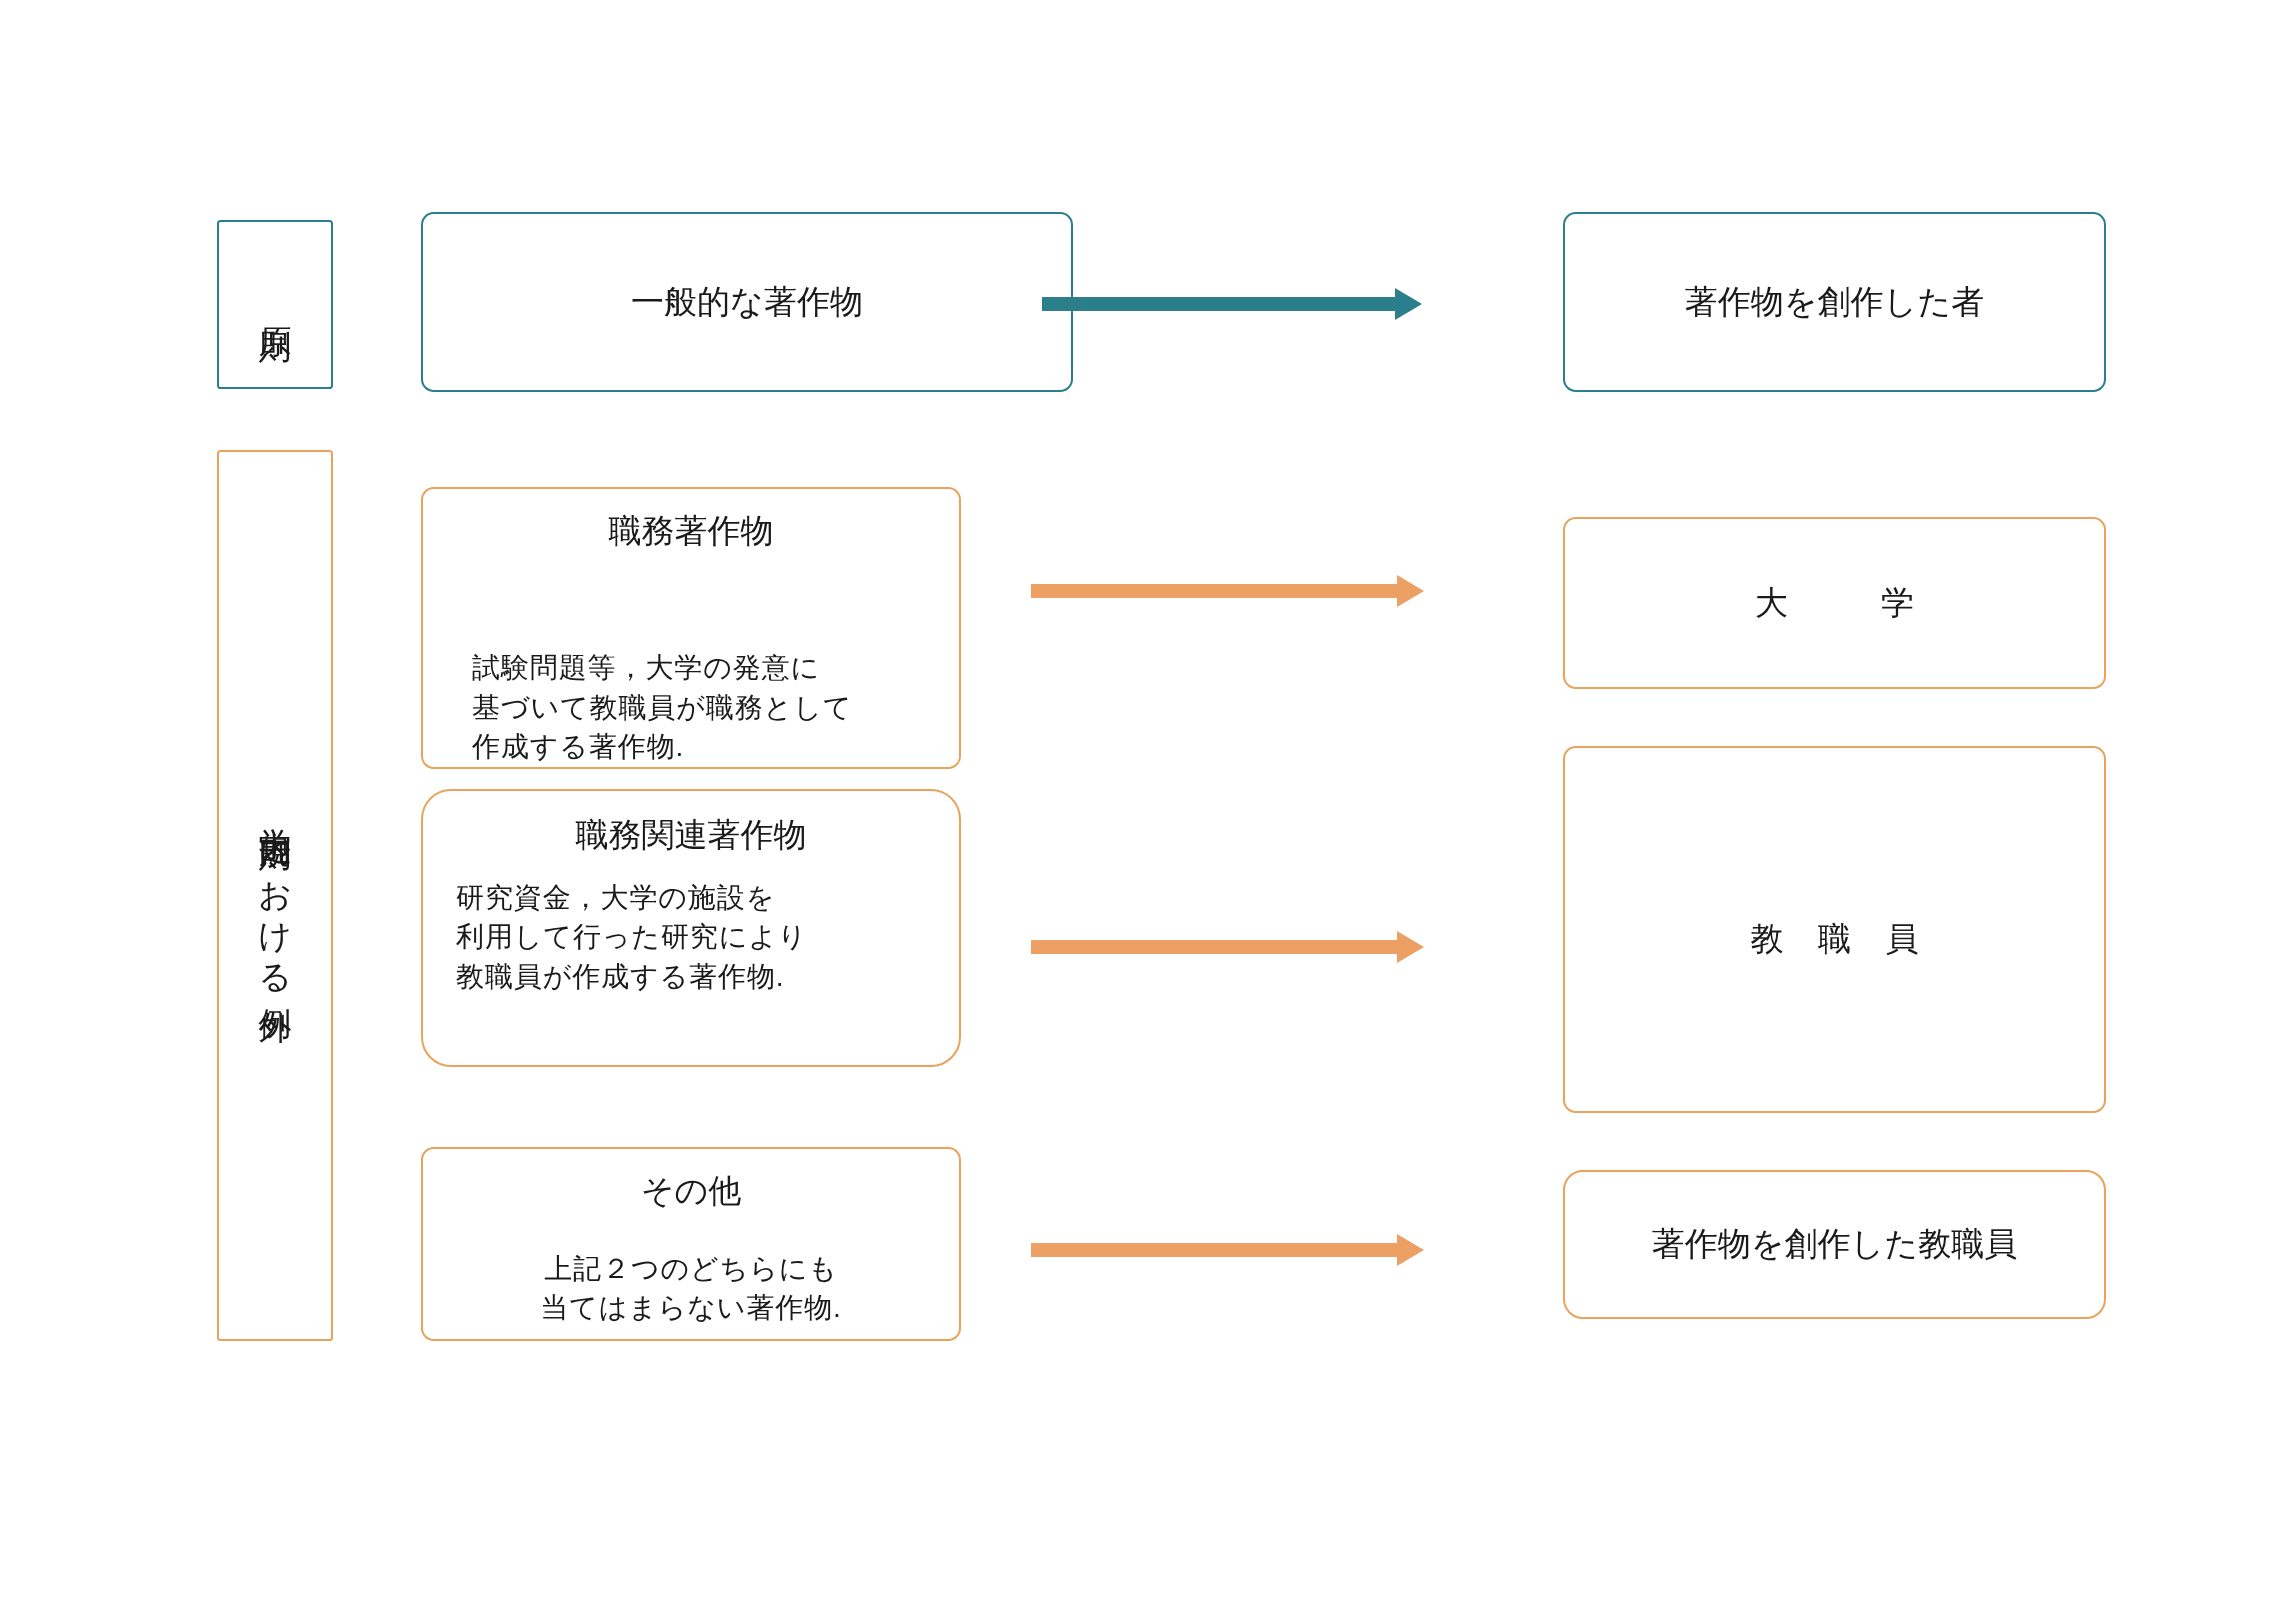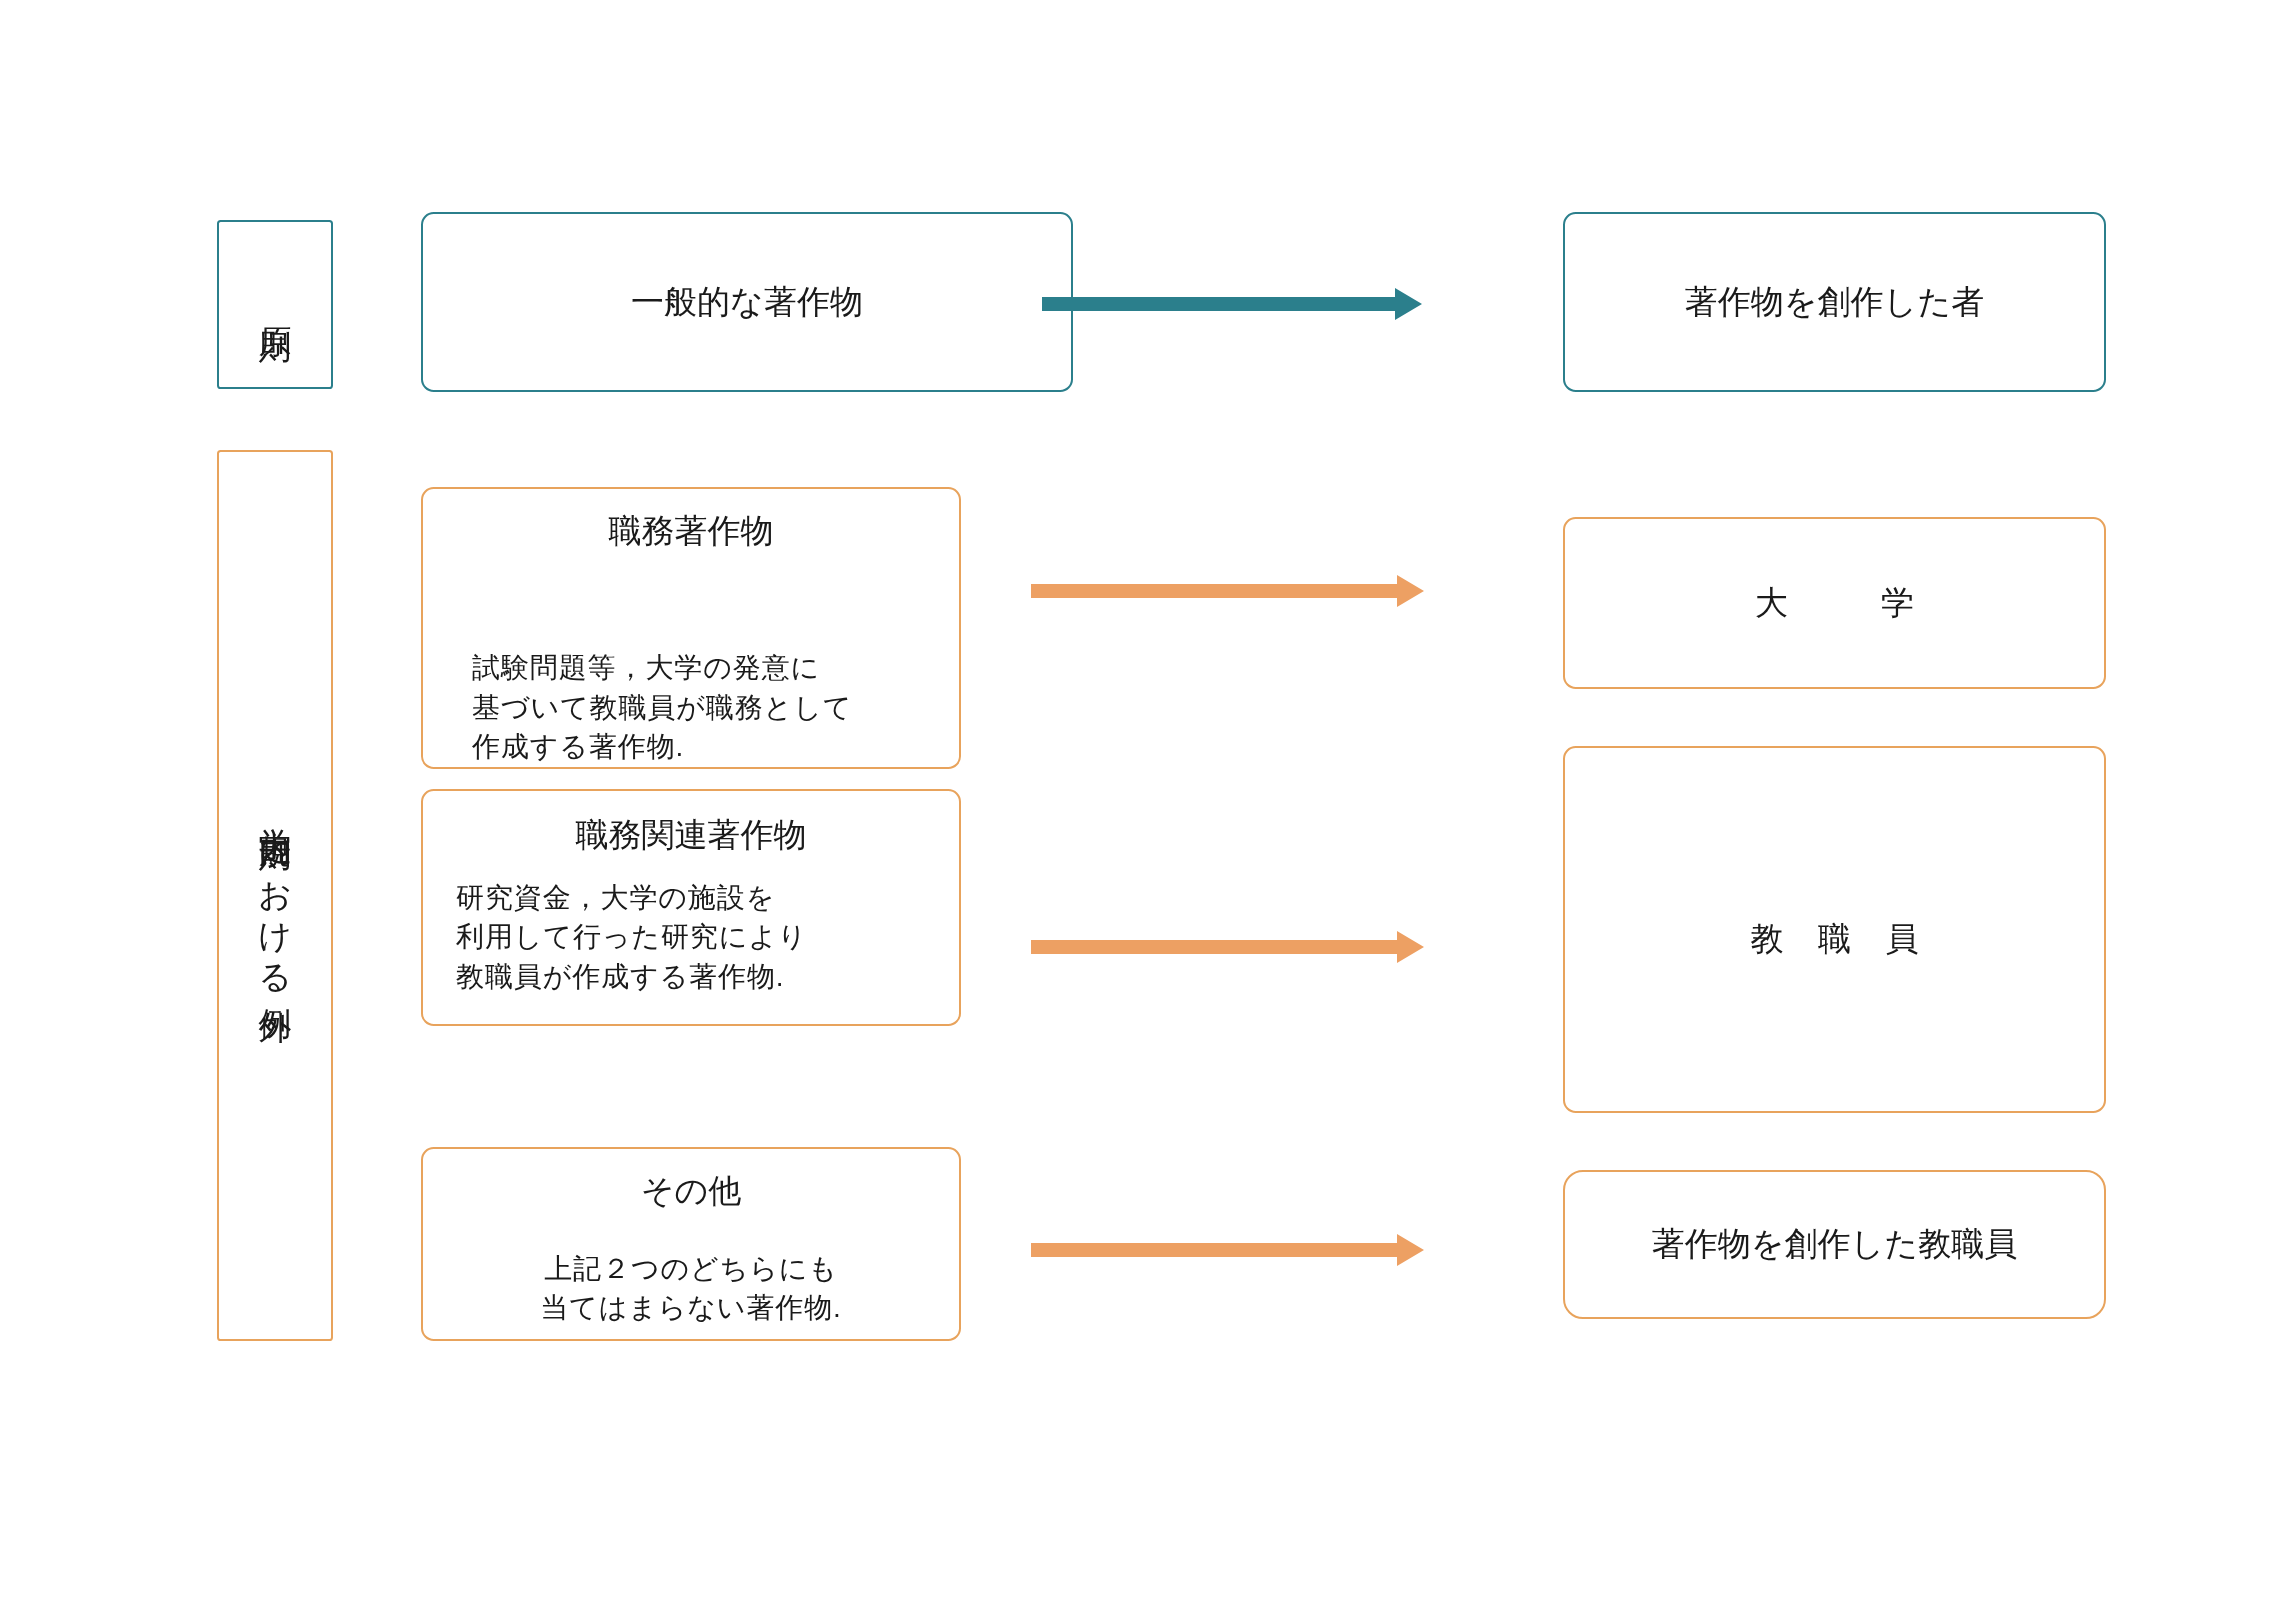--- a/index.html
+++ b/index.html
@@ -148,21 +148,21 @@
 
   <div class="arrow orange" style="left:1031px; top:579px; width:393px;">
     <div class="shaft"></div>
     <div class="head"></div>
   </div>
 
   <div class="box orange" style="left:1563px; top:517px; width:543px; height:172px;">
     <div class="b-single wide">大　　学</div>
   </div>
 
-  <div class="box orange" style="left:421px; top:789px; width:540px; height:237px; justify-content:flex-start; padding:22px 0 0 0;">
+  <div class="box orange" style="left:421px; top:789px; width:540px; height:278px; justify-content:flex-start; padding:22px 0 0 0;border-radius:30px;">
     <div class="b-title">職務関連著作物</div>
     <div class="b-body" style="align-self:stretch; padding:0 33px; margin-top:20px;">研究資金，大学の施設を
 利用して行った研究により
 教職員が作成する著作物.</div>
   </div>
 
   <div class="arrow orange" style="left:1031px; top:935px; width:393px;">
     <div class="shaft"></div>
     <div class="head"></div>
   </div>

